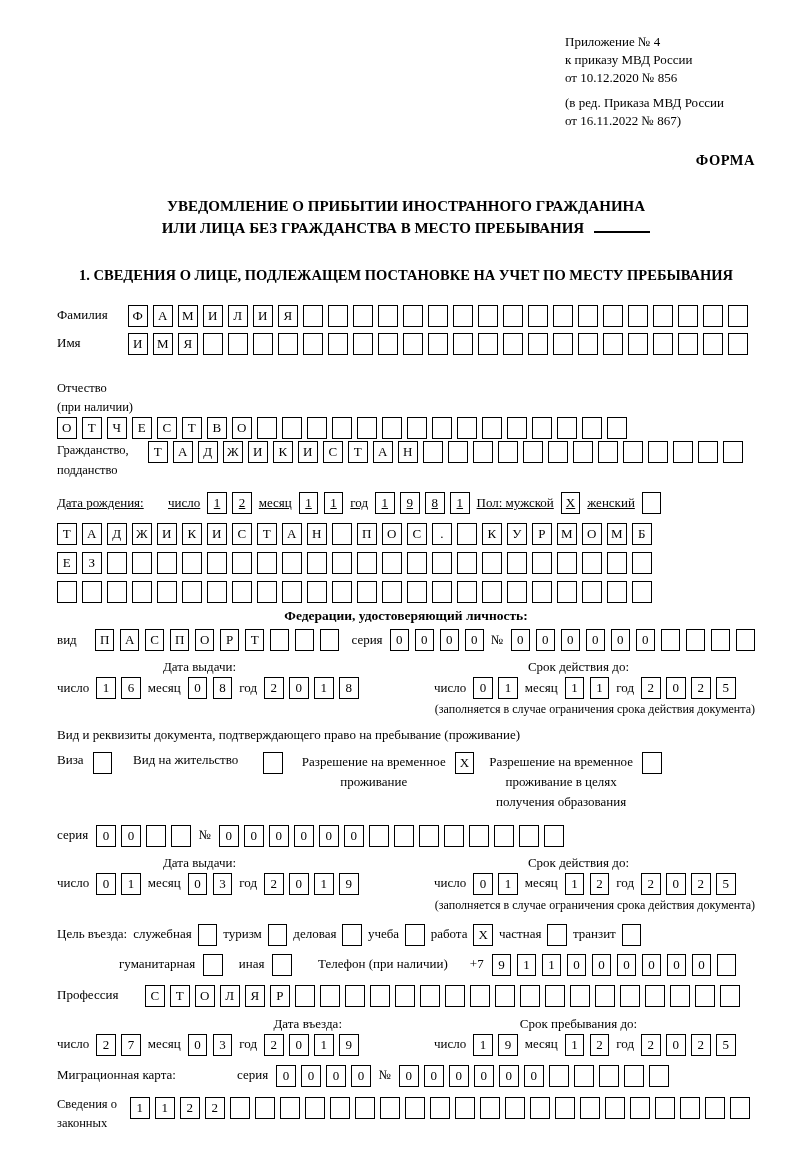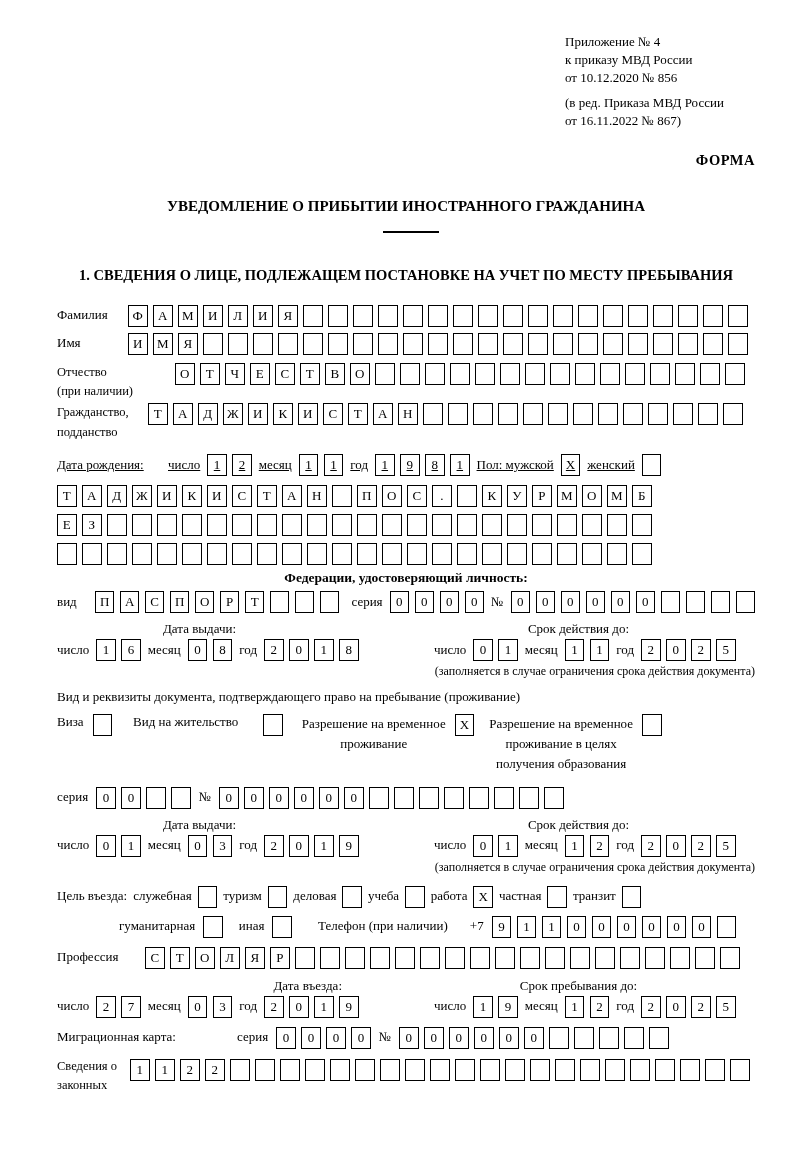--- a/index.html
+++ b/index.html
@@ -44,21 +44,21 @@
     <div>к приказу МВД России</div>
     <div>от 10.12.2020 № 856</div>
     <div class="gap">(в ред. Приказа МВД России</div>
     <div>от 16.11.2022 № 867)</div>
   </div>
 
   <div class="forma">ФОРМА</div>
 
   <div class="title">
     <div>УВЕДОМЛЕНИЕ О ПРИБЫТИИ ИНОСТРАННОГО ГРАЖДАНИНА</div>
-    <div><span class="blank-line"></span></div>
+    <div><span>ИЛИ ЛИЦА БЕЗ ГРАЖДАНСТВА В МЕСТО ПРЕБЫВАНИЯ</span><span class="blank-line"></span></div>
   </div>
 
   <div class="section1">1. СВЕДЕНИЯ О ЛИЦЕ, ПОДЛЕЖАЩЕМ ПОСТАНОВКЕ НА УЧЕТ ПО МЕСТУ ПРЕБЫВАНИЯ</div>
 
   <div class="frow" style="margin-top:21px;">
     <span class="lbl" style="width:71px;">Фамилия</span>
     <span class="cells">
         <span class="cell">Ф</span>
         <span class="cell">А</span>
         <span class="cell">М</span>
@@ -111,21 +111,21 @@
         <span class="cell"></span>
         <span class="cell"></span>
         <span class="cell"></span>
         <span class="cell"></span>
         <span class="cell"></span>
         <span class="cell"></span>
         <span class="cell"></span>
       </span>
   </div>
 
-  <div class="frow top" style="margin-top:8px;">
+  <div class="frow top" style="margin-top:24px;flex-direction:column;">
     <span class="labelcol" style="width:118px;">
       <div>Отчество</div>
       <div>(при наличии)</div>
     </span>
     <span class="cells">
         <span class="cell">О</span>
         <span class="cell">Т</span>
         <span class="cell">Ч</span>
         <span class="cell">Е</span>
         <span class="cell">С</span>

